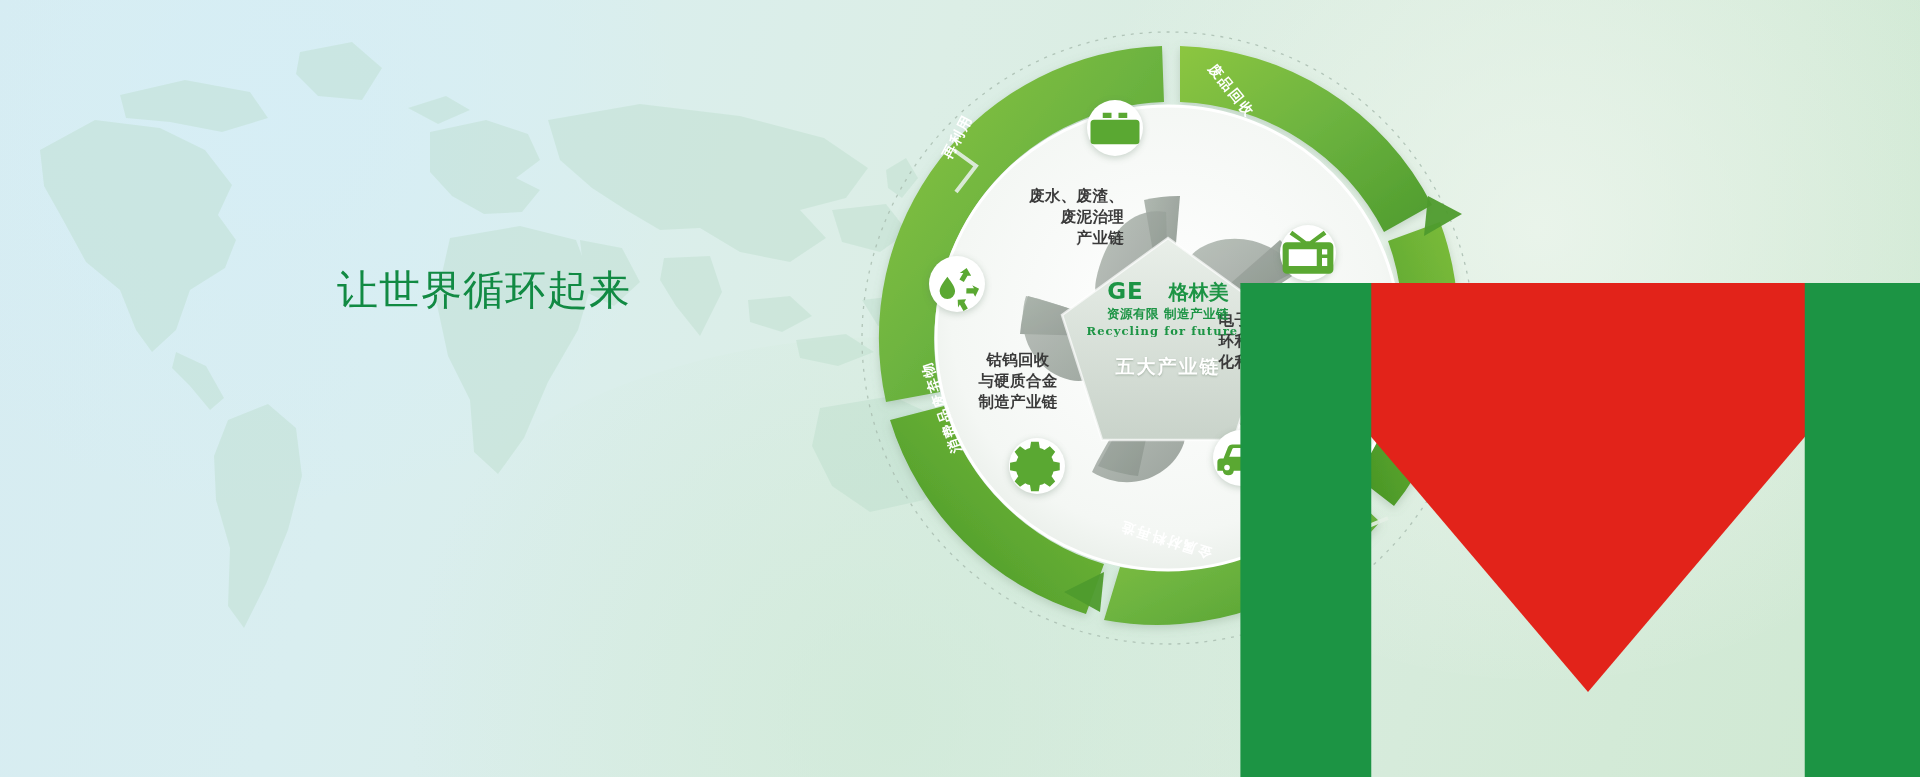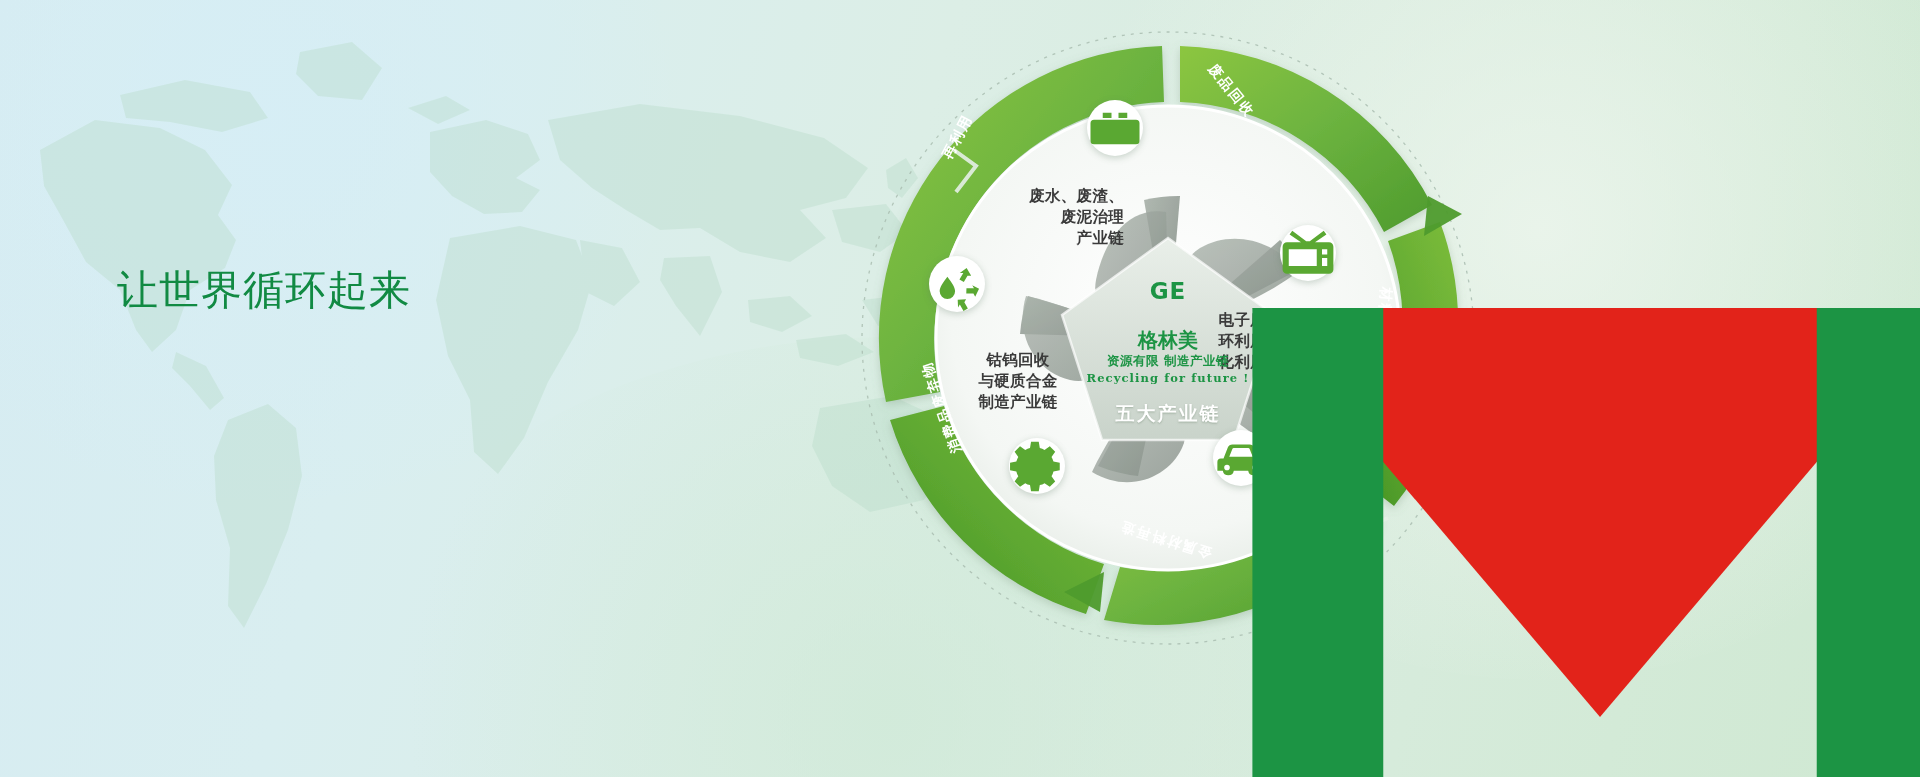--- a/index.html
+++ b/index.html
@@ -21,21 +21,21 @@
   .glow{ position:absolute; border-radius:50%; pointer-events:none; }
   .glow-a{ left:-180px; top:-260px; width:900px; height:760px;
            background:radial-gradient(circle,rgba(214,238,246,.85) 0%,rgba(214,238,246,0) 70%); }
   .glow-b{ right:-120px; top:-220px; width:1000px; height:900px;
            background:radial-gradient(circle,rgba(238,246,238,.8) 0%,rgba(238,246,238,0) 70%); }
   .glow-c{ left:340px; bottom:-320px; width:1100px; height:760px;
            background:radial-gradient(circle,rgba(206,233,214,.7) 0%,rgba(206,233,214,0) 72%); }
 
   
   #headline{
-    position:absolute; left:117px; top:262px; width:700px; z-index:5;
+    position:absolute; left:134px; top:262px; width:700px; z-index:5;text-align:center;
   }
   .headline-line{
     color:#118a43;
     font-size:41px;
     line-height:56px;
     letter-spacing:1px;
     font-weight:500;
     white-space:nowrap;
     font-family:"DejaVu Sans","Liberation Sans",sans-serif;
   }
@@ -62,21 +62,21 @@
   #lbl-battery { left:300px; top:168px; width:140px; }
   #lbl-ewaste  { left:368px; top:310px; width:140px; }
   #lbl-auto    { left:262px; top:408px; width:140px; }
   #lbl-cobalt  { left:120px; top:350px; width:140px; }
 
   
   #center-logo{
     position:absolute; left:255px; top:280px; width:170px;
     text-align:center;
   }
-  .gem-row{ display:flex; align-items:center; justify-content:center; gap:4px;flex-direction:column; }
+  .gem-row{ display:flex; align-items:center; justify-content:center; gap:4px; }
   .gem-word{
     font-family:"DejaVu Sans","Liberation Sans",sans-serif;
     font-weight:700; font-size:23px; letter-spacing:1px; color:#1c9444;
     line-height:1;
   }
   .gem-mark{ display:inline-block; width:17px; height:19px; position:relative; top:1px;}
   .gem-cn{
     font-family:"DejaVu Sans","Liberation Sans",sans-serif;
     font-weight:700; font-size:20px; color:#1c9444; line-height:1; letter-spacing:0px;
   }

